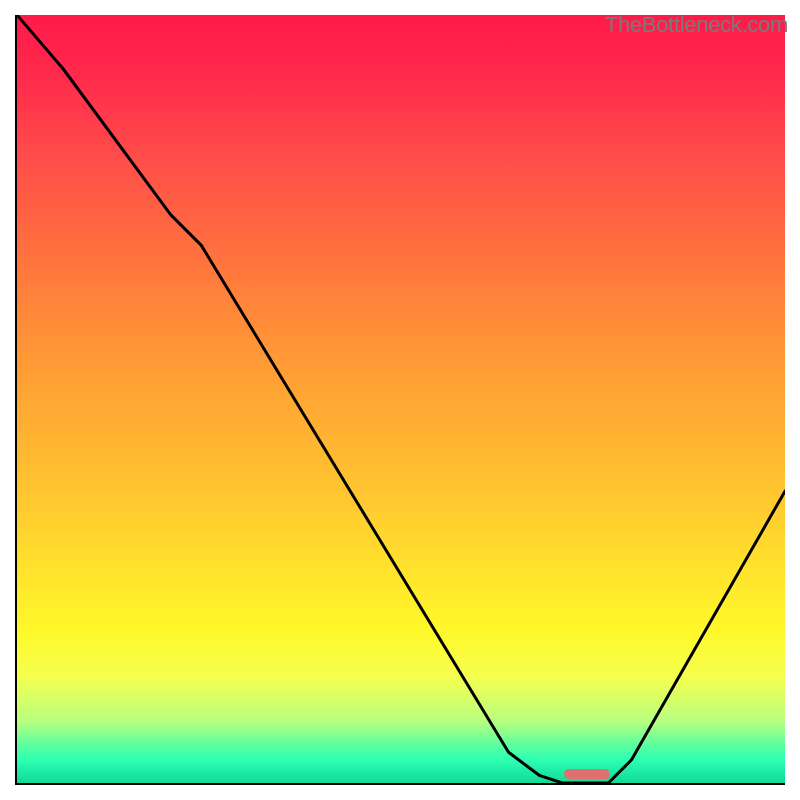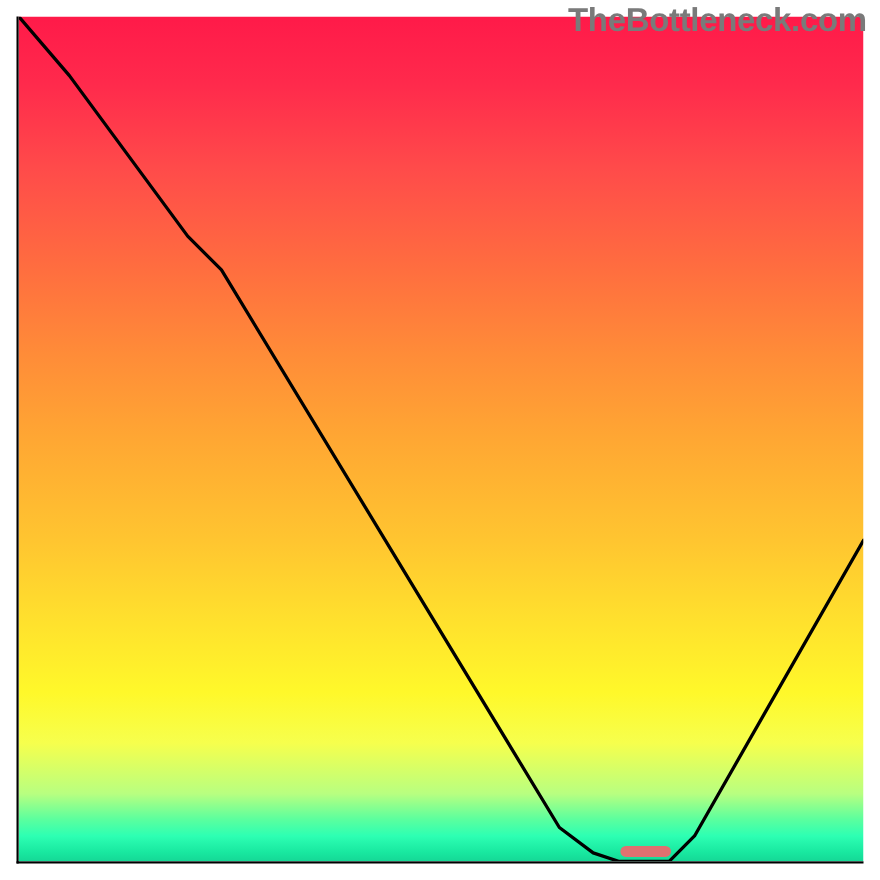--- a/index.html
+++ b/index.html
@@ -59,24 +59,24 @@
     height: 100%;
   }
   .marker {
     position: absolute;
     height: 10px;
     border-radius: 5px;
     background: #e07070;
   }
   .watermark {
     position: absolute;
-    top: 2px;
+    top: 12px;
     right: 12px;
-    font-size: 30px;
-    font-weight: 700;
+    font-size: 22px;
+    font-weight: 400;
     color: #7a7a7a;
     letter-spacing: -0.3px;
   }
 </style>
 </head>
 <body>
 
 <div class="chart-container">
 
   <div class="plot-area">

